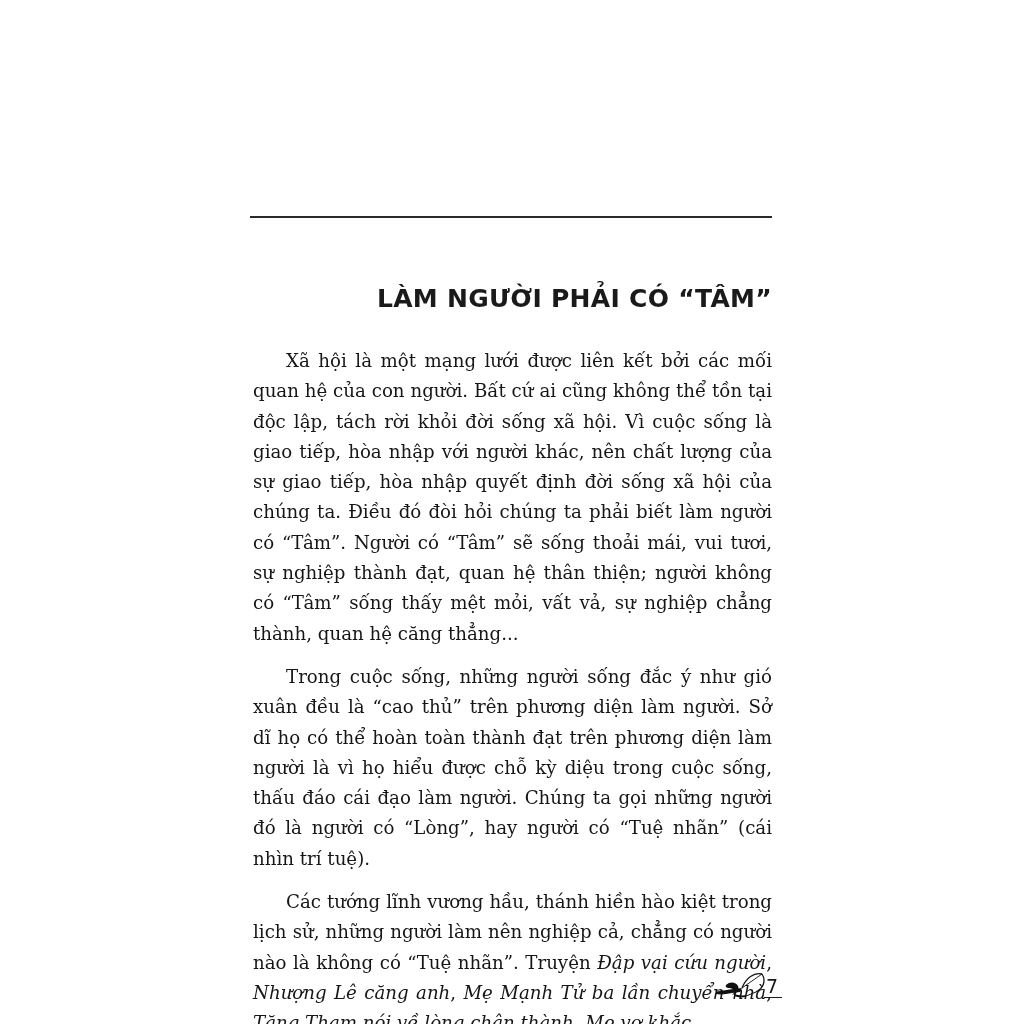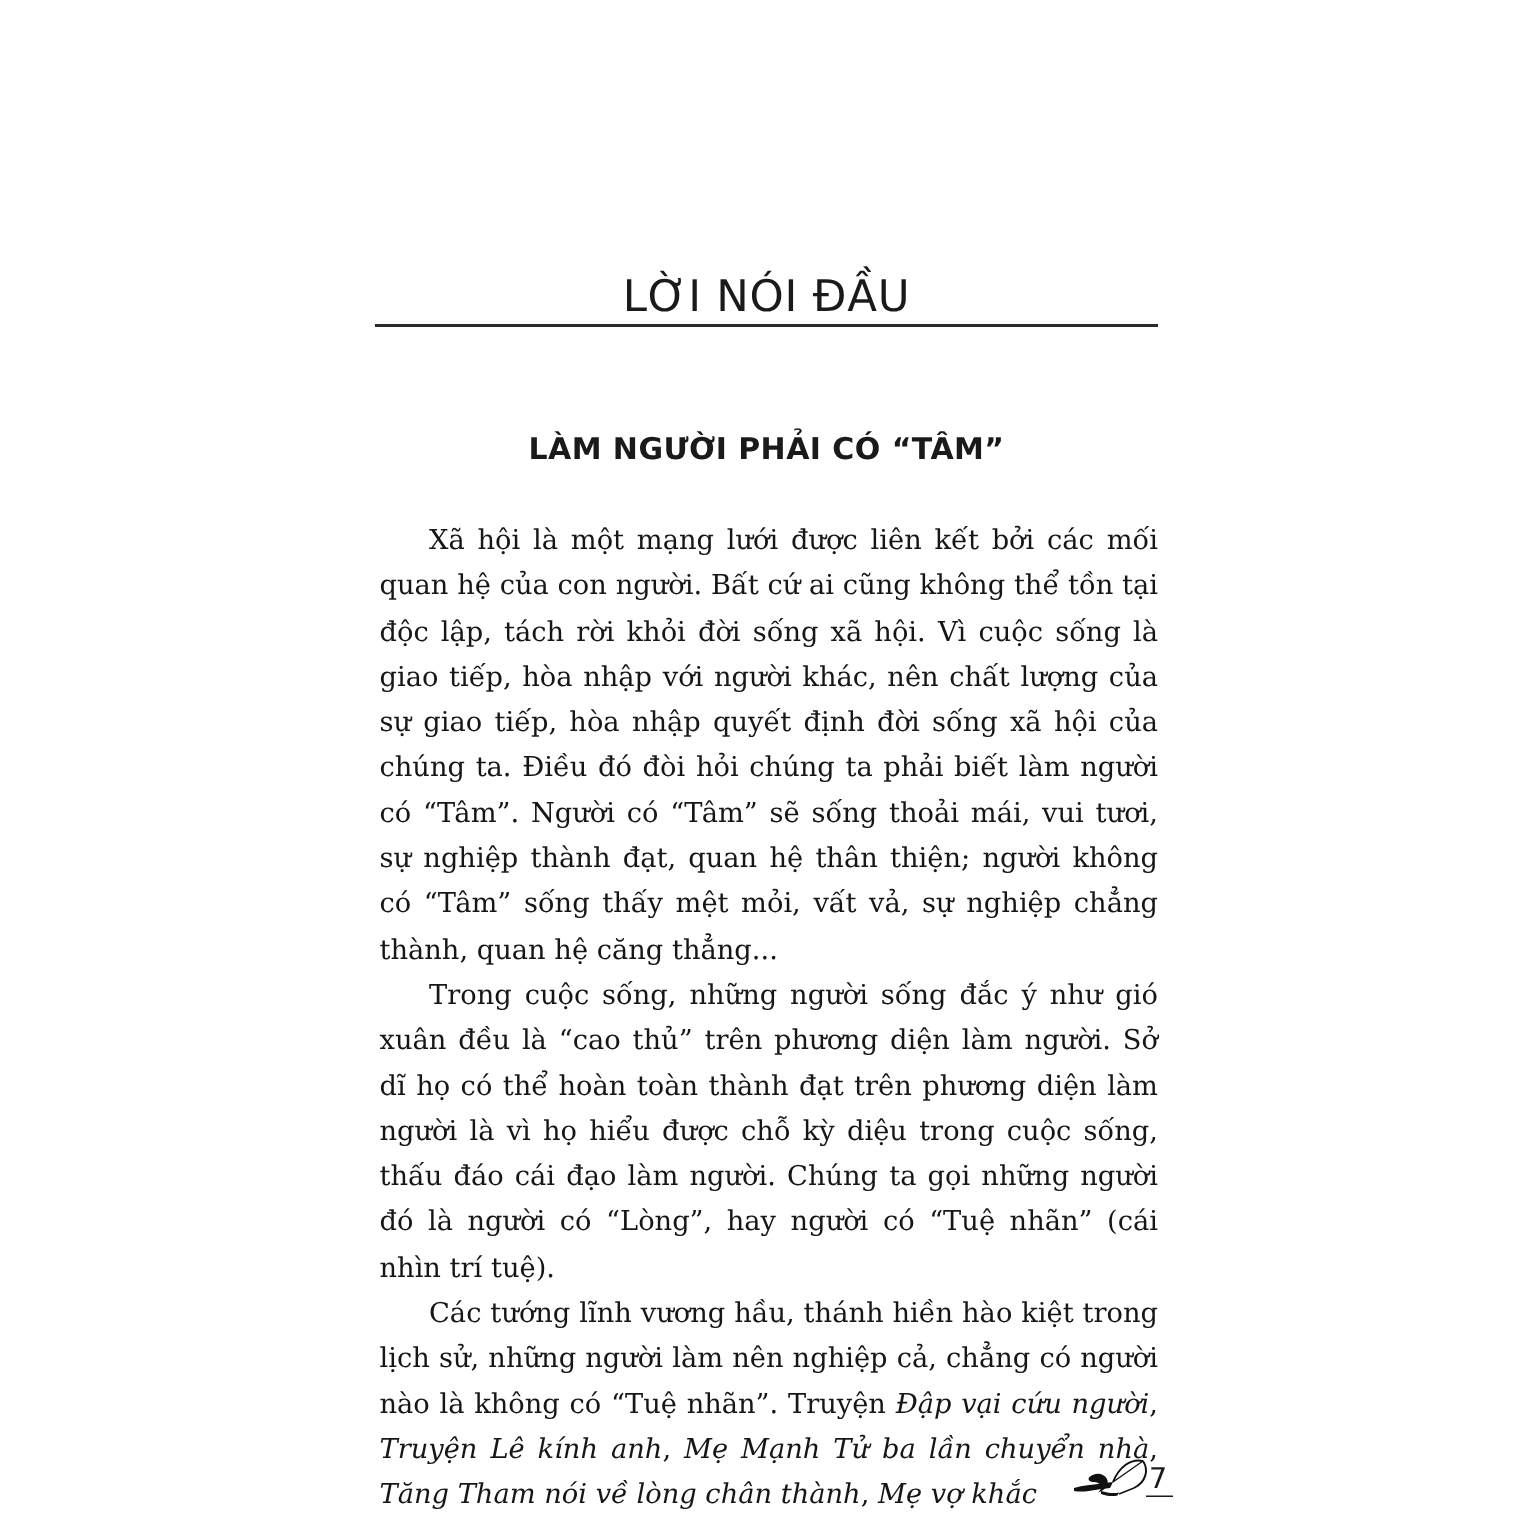--- a/index.html
+++ b/index.html
@@ -40,23 +40,23 @@
       top: 216px;
       width: 522px;
       height: 2px;
       background: #2a2a2a;
     }
     .section-title {
       position: absolute;
       left: 250px;
       width: 522px;
       top: 286px;
-      text-align: center;
+      text-align: right;
       font-family: "DejaVu Sans", sans-serif;
-      font-size: 20px;
+      font-size: 25px;
       letter-spacing: 0.3px;
       color: #1a1a1a;
       margin: 0;
       line-height: 26px;
     }
     .body-text {
       position: absolute;
       left: 253px;
       top: 346px;
       width: 519px;
@@ -66,20 +66,21 @@
       color: #161616;
       text-align: justify;
     }
     .para {
       margin: 0;
       text-indent: 33px;
       text-align: justify;
       text-align-last: left;
     }
     .para + .para {
+      margin-top: 13px;
     }
     .para em {
     }
     .page-footer {
       position: absolute;
       left: 712px;
       top: 968px;
       width: 80px;
       height: 36px;
     }
@@ -100,32 +101,31 @@
       color: #1a1a1a;
       border-bottom: 1.5px solid #1a1a1a;
       padding: 0 4px 0 2px;
     }
   </style>
 </head>
 <body>
 
 <div class="page">
 
-  <h1 class="chapter-title">LỜI NÓI ĐẦU</h1>
 
   <div class="title-rule"></div>
 
   <h2 class="section-title">LÀM NGƯỜI PHẢI CÓ “TÂM”</h2>
 
   <div class="body-text">
     <p class="para">Xã hội là một mạng lưới được liên kết bởi các mối quan hệ của con người. Bất cứ ai cũng không thể tồn tại độc lập, tách rời khỏi đời sống xã hội. Vì cuộc sống là giao tiếp, hòa nhập với người khác, nên chất lượng của sự giao tiếp, hòa nhập quyết định đời sống xã hội của chúng ta. Điều đó đòi hỏi chúng ta phải biết làm người có “Tâm”. Người có “Tâm” sẽ sống thoải mái, vui tươi, sự nghiệp thành đạt, quan hệ thân thiện; người không có “Tâm” sống thấy mệt mỏi, vất vả, sự nghiệp chẳng thành, quan hệ căng thẳng...</p>
 
     <p class="para">Trong cuộc sống, những người sống đắc ý như gió xuân đều là “cao thủ” trên phương diện làm người. Sở dĩ họ có thể hoàn toàn thành đạt trên phương diện làm người là vì họ hiểu được chỗ kỳ diệu trong cuộc sống, thấu đáo cái đạo làm người. Chúng ta gọi những người đó là người có “Lòng”, hay người có “Tuệ nhãn” (cái nhìn trí tuệ).</p>
 
-    <p class="para"><span>Các tướng lĩnh vương hầu, thánh hiền hào kiệt trong lịch sử, những người làm nên nghiệp cả, chẳng có người nào là không có “Tuệ nhãn”. Truyện </span><em>Đập vại cứu người</em><span>, </span><em>Truyện Lê kính anh</em><span>, </span><em>Mẹ Mạnh Tử ba lần chuyển nhà</em><span>, </span><em>Tăng Tham nói về lòng chân thành</em><span>, </span><em>Mẹ vợ khắc</em></p>
+    <p class="para"><span>Các tướng lĩnh vương hầu, thánh hiền hào kiệt trong lịch sử, những người làm nên nghiệp cả, chẳng có người nào là không có “Tuệ nhãn”. Truyện </span><em>Đập vại cứu người</em><span>, </span><em>Nhượng Lê căng anh</em><span>, </span><em>Mẹ Mạnh Tử ba lần chuyển nhà</em><span>, </span><em>Tăng Tham nói về lòng chân thành</em><span>, </span><em>Mẹ vợ khắc</em></p>
   </div>
 
   <div class="page-footer">
     <span class="ornament">
       <svg width="58" height="36" viewBox="0 0 58 36" xmlns="http://www.w3.org/2000/svg">
 
         <path d="M4 24 C 10 22, 16 22, 22 21 L 30 20 L 28 24 L 20 25 C 14 26, 9 27, 4 26 Z" fill="#111"></path>
 
         <path d="M14 17 C 18 13, 24 14, 26 18 C 28 22, 24 26, 20 27 C 24 24, 22 20, 17 20 C 15 20, 13 19, 14 17 Z" fill="#111"></path>
         <path d="M22 26 C 26 27, 30 28, 34 27 L 33 29 C 29 30, 25 29, 22 28 Z" fill="#111"></path>

